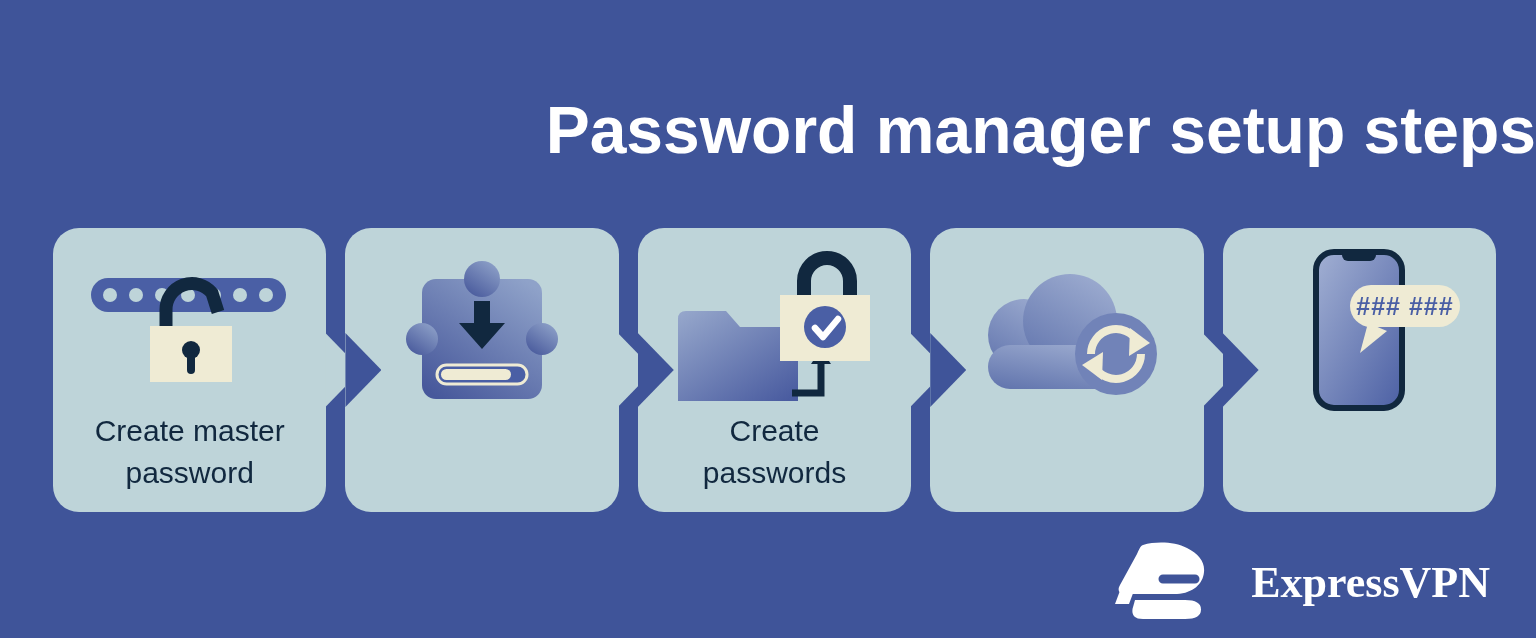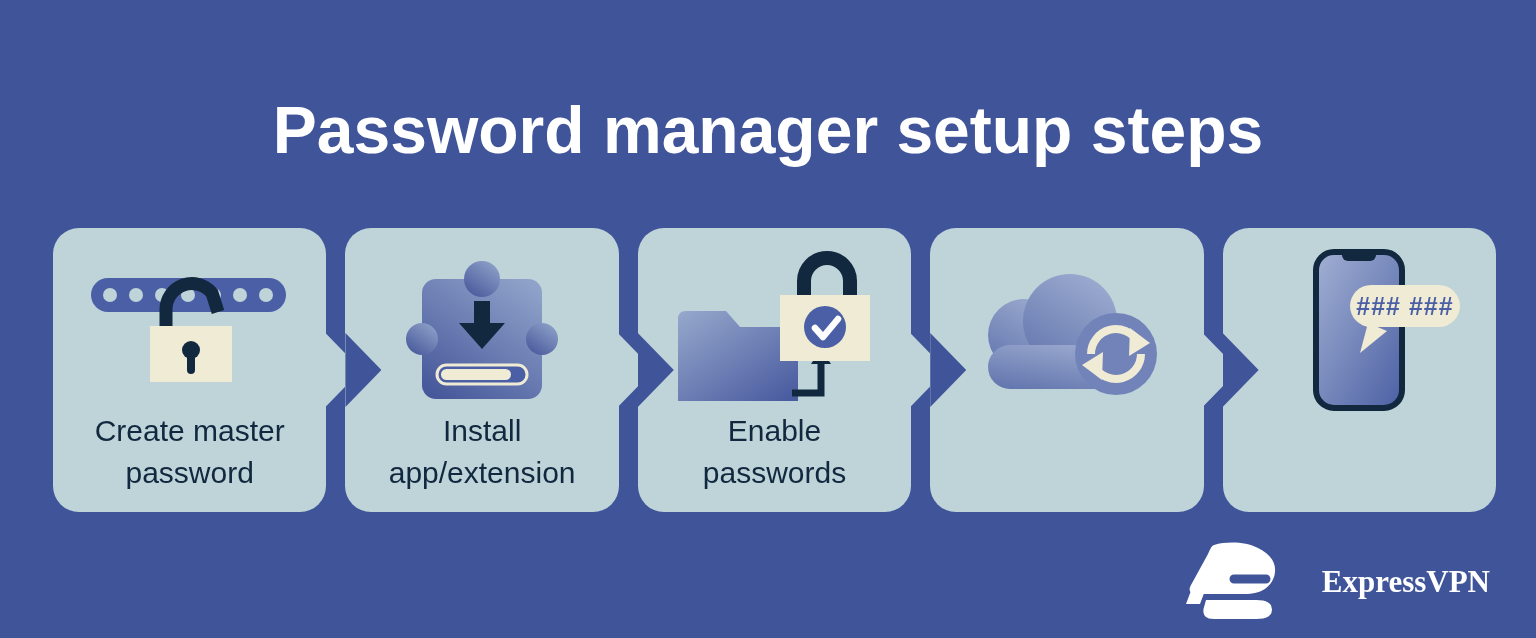--- a/index.html
+++ b/index.html
@@ -8,21 +8,21 @@
   }
   *{box-sizing:border-box;}
   html,body{margin:0;padding:0;}
   body{
     width:1536px;height:638px;position:relative;overflow:hidden;
     background:var(--bg);
     font-family:"Liberation Sans",sans-serif;
   }
   .title{
     position:absolute;top:92px;left:0;width:100%;margin:0;
-    text-align:center;color:var(--white);
+    text-align:right;color:var(--white);
     font-size:66px;font-weight:bold;letter-spacing:0;
   }
   .steps{
     position:absolute;top:228px;left:53px;width:1443px;height:284px;
     display:flex;gap:19px;
   }
   .card{
     position:relative;flex:1;background:var(--card);border-radius:26px;
   }
   .tab{
@@ -44,21 +44,21 @@
     display:flex;align-items:center;justify-content:center;
     text-align:center;color:var(--navy);
     font-size:30px;line-height:1.4;white-space:pre-line;
   }
   .brand{
     position:absolute;right:46px;bottom:16px;
     display:flex;align-items:center;gap:16px;
   }
   .brand-name{
     font-family:"Liberation Serif",serif;font-weight:bold;
-    font-size:31px;color:var(--white);margin-left:28px;
+    font-size:44px;color:var(--white);margin-left:28px;
   }
   svg text{font-family:"Liberation Sans",sans-serif;font-weight:bold;}
 </style>
 </head>
 <body>
 
 <h1 class="title">Password manager setup steps</h1>
 
 <div class="steps">
 
@@ -101,22 +101,20 @@
           <rect x="25" y="28" width="120" height="120" rx="14"></rect>
           <circle cx="85" cy="28" r="18"></circle>
           <circle cx="25" cy="88" r="16"></circle>
           <circle cx="145" cy="88" r="16"></circle>
         </g>
         <path d="M77,50 h16 v22 h15 l-23,26 l-23,-26 h15 z" fill="var(--navy)"></path>
         <rect x="40" y="114" width="90" height="19" rx="9.5" fill="var(--blue)" stroke="var(--cream)" stroke-width="3"></rect>
         <rect x="44" y="118" width="70" height="11" rx="5.5" fill="var(--cream)"></rect>
       </svg>
     </div>
-    <div class="label">Install
-app/extension</div>
   </div>
 
   <div class="card">
     <div class="notch"></div>
     <div class="tab"></div>
     <div class="icon-wrap">
       <svg width="214" height="158" viewBox="0 0 214 158">
         <defs>
           <linearGradient id="fg" x1="0" y1="0" x2="0.9" y2="1">
             <stop offset="0" stop-color="#97A8CC"></stop>
@@ -125,21 +123,21 @@
         </defs>
         <path d="M10,150 V68 Q10,60 18,60 H58 L72,76 H130 V150 Z" fill="url(#fg)"></path>
         <path d="M124,142 H153 V112" fill="none" stroke="var(--navy)" stroke-width="7"></path>
         <path d="M153,98 l-10,15 h20 z" fill="var(--navy)"></path>
         <path d="M136,46 V30 A23,23 0 0 1 182,30 V46" fill="none" stroke="var(--navy)" stroke-width="14"></path>
         <rect x="112" y="44" width="90" height="66" fill="var(--cream)"></rect>
         <circle cx="157" cy="76" r="21" fill="var(--blue)"></circle>
         <path d="M147,77 l8,9 15,-18" fill="none" stroke="var(--white)" stroke-width="6.5" stroke-linecap="round" stroke-linejoin="round"></path>
       </svg>
     </div>
-    <div class="label">Enable
+    <div class="label">Create
 passwords</div>
   </div>
 
   <div class="card">
     <div class="notch"></div>
     <div class="tab"></div>
     <div class="icon-wrap">
       <svg width="200" height="138" viewBox="0 0 200 138">
         <defs>
           <linearGradient id="cg" x1="0.8" y1="0" x2="0.2" y2="1">

